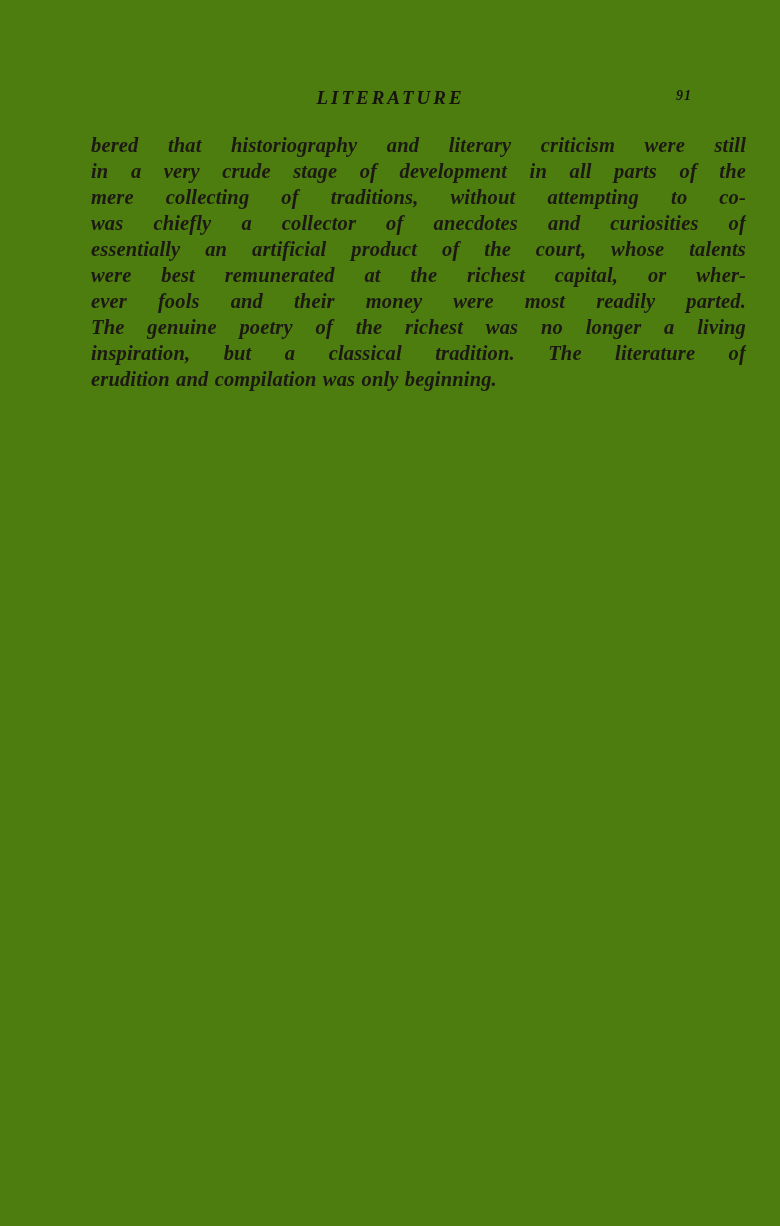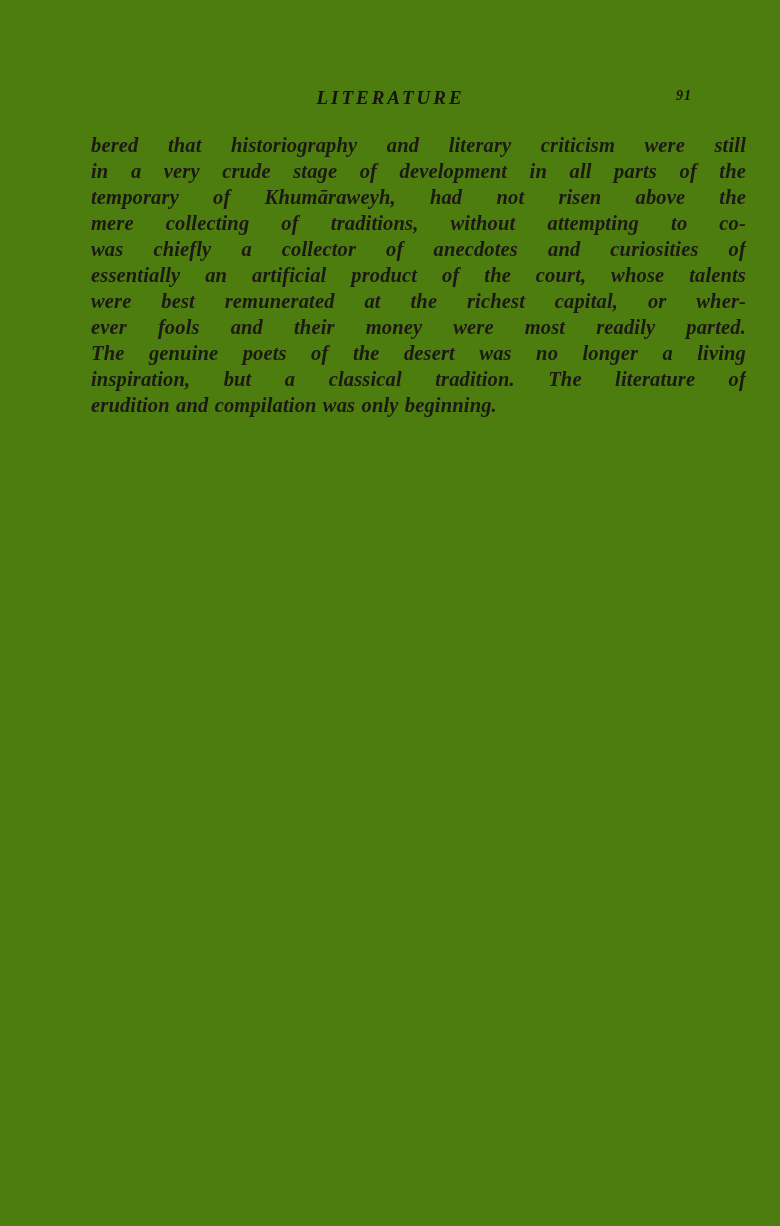--- a/index.html
+++ b/index.html
@@ -69,24 +69,23 @@
 <div class="page">
 
   <div class="running-header">
     <span class="title">LITERATURE</span>
     <span class="pagenum">91</span>
   </div>
 
   <div class="body-block">
     <div class="line">bered that historiography and literary criticism were still</div>
     <div class="line">in a very crude stage of development in all parts of the</div>
-    <div class="line">temporary of Khumāraweyh, had not risen above the</div>
     <div class="line">mere collecting of traditions, without attempting to co-</div>
     <div class="line">was chiefly a collector of anecdotes and curiosities of</div>
     <div class="line">essentially an artificial product of the court, whose talents</div>
     <div class="line">were best remunerated at the richest capital, or wher-</div>
     <div class="line">ever fools and their money were most readily parted.</div>
-    <div class="line">The genuine poets of the desert was no longer a living</div>
+    <div class="line">The genuine poetry of the richest was no longer a living</div>
     <div class="line">inspiration, but a classical tradition. The literature of</div>
     <div class="line last">erudition and compilation was only beginning.</div>
   </div>
 
 </div>
 
 </body></html>

